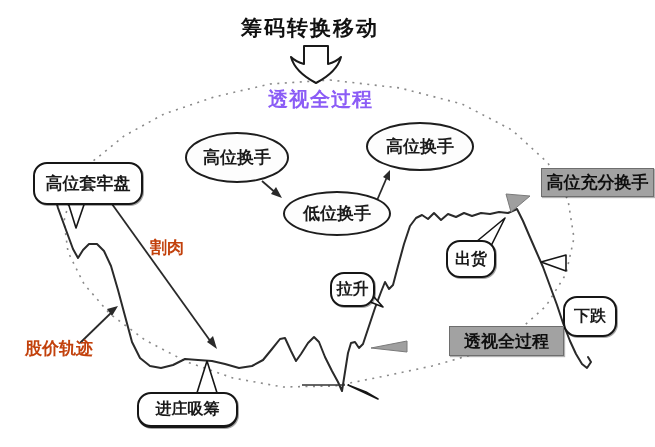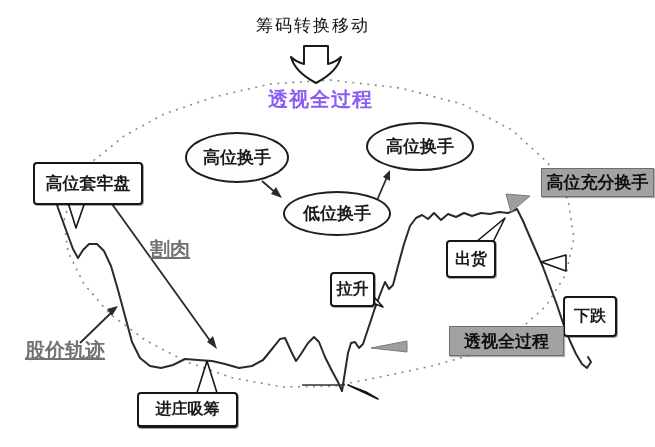--- a/index.html
+++ b/index.html
@@ -3,48 +3,48 @@
 <meta charset="utf-8">
 <style>
   html,body{margin:0;padding:0;background:#fff;}
   .canvas{
     position:relative;width:655px;height:447px;background:#ffffff;
     font-family:"DejaVu Sans",sans-serif;color:#1a1a1a;overflow:hidden;
   }
   .scene{position:absolute;left:0;top:0;width:655px;height:447px;}
   .abs{position:absolute;}
   .title{
-    font-size:17px;font-weight:normal;letter-spacing:2px;color:#111;
-    left:256px;top:14px;white-space:nowrap;
+    font-size:21px;font-weight:bold;letter-spacing:2px;color:#111;
+    left:241px;top:14px;white-space:nowrap;
   }
   .subtitle{
     font-size:20px;font-weight:bold;letter-spacing:1px;color:#8b5cf6;
     left:268px;top:86px;white-space:nowrap;
   }
   .bubble{
     border:2px solid #1d1d1d;border-radius:50%;background:#fdfdfd;
     display:flex;align-items:center;justify-content:center;
     font-size:17px;font-weight:600;white-space:nowrap;
   }
   .wbox{
-    border:2px solid #161616;border-radius:4px;background:#ffffff;
+    border:2px solid #161616;border-radius:14px;background:#ffffff;
     display:flex;align-items:center;justify-content:center;
     font-size:16px;font-weight:600;white-space:nowrap;
     box-shadow:1px 1px 0 rgba(0,0,0,0.35);
   }
   .wbox.big{font-size:17px;}
   .wbox.heavy{border-bottom-width:3px;text-align:center;}
   .gbox{
     background:#a2a2a2;border:1px solid #6e6e6e;color:#0f0f0f;
     display:flex;align-items:center;justify-content:center;
     font-size:17px;font-weight:600;white-space:nowrap;
     box-shadow:1px 1px 1px rgba(0,0,0,0.3);
     margin-left:44px;
   }
-  .plain{font-size:20px;font-weight:600;white-space:nowrap;color:#737373;text-decoration:underline;}
+  .plain{font-size:17px;font-weight:600;white-space:nowrap;color:#c2410c;}
 </style>
 </head>
 <body>
 
 <div class="canvas">
 
   <svg class="scene" viewBox="0 0 655 447">
 
     <path d="M330,80 L400,88 L462,104 L512,130 L548,163 L568,200 L574,238 L566,274 L546,306 L516,333 L478,353 L432,366 L385,376 L335,386 L283,387 L233,378 L187,362 L145,340 L110,314 L84,284 L68,252 L64,221 L72,191 L92,162 L124,136 L164,114 L214,97 L270,84 Z" fill="none" stroke="#8a8a8a" stroke-width="1.6" stroke-dasharray="2 5.5" stroke-linejoin="round"></path>
 

